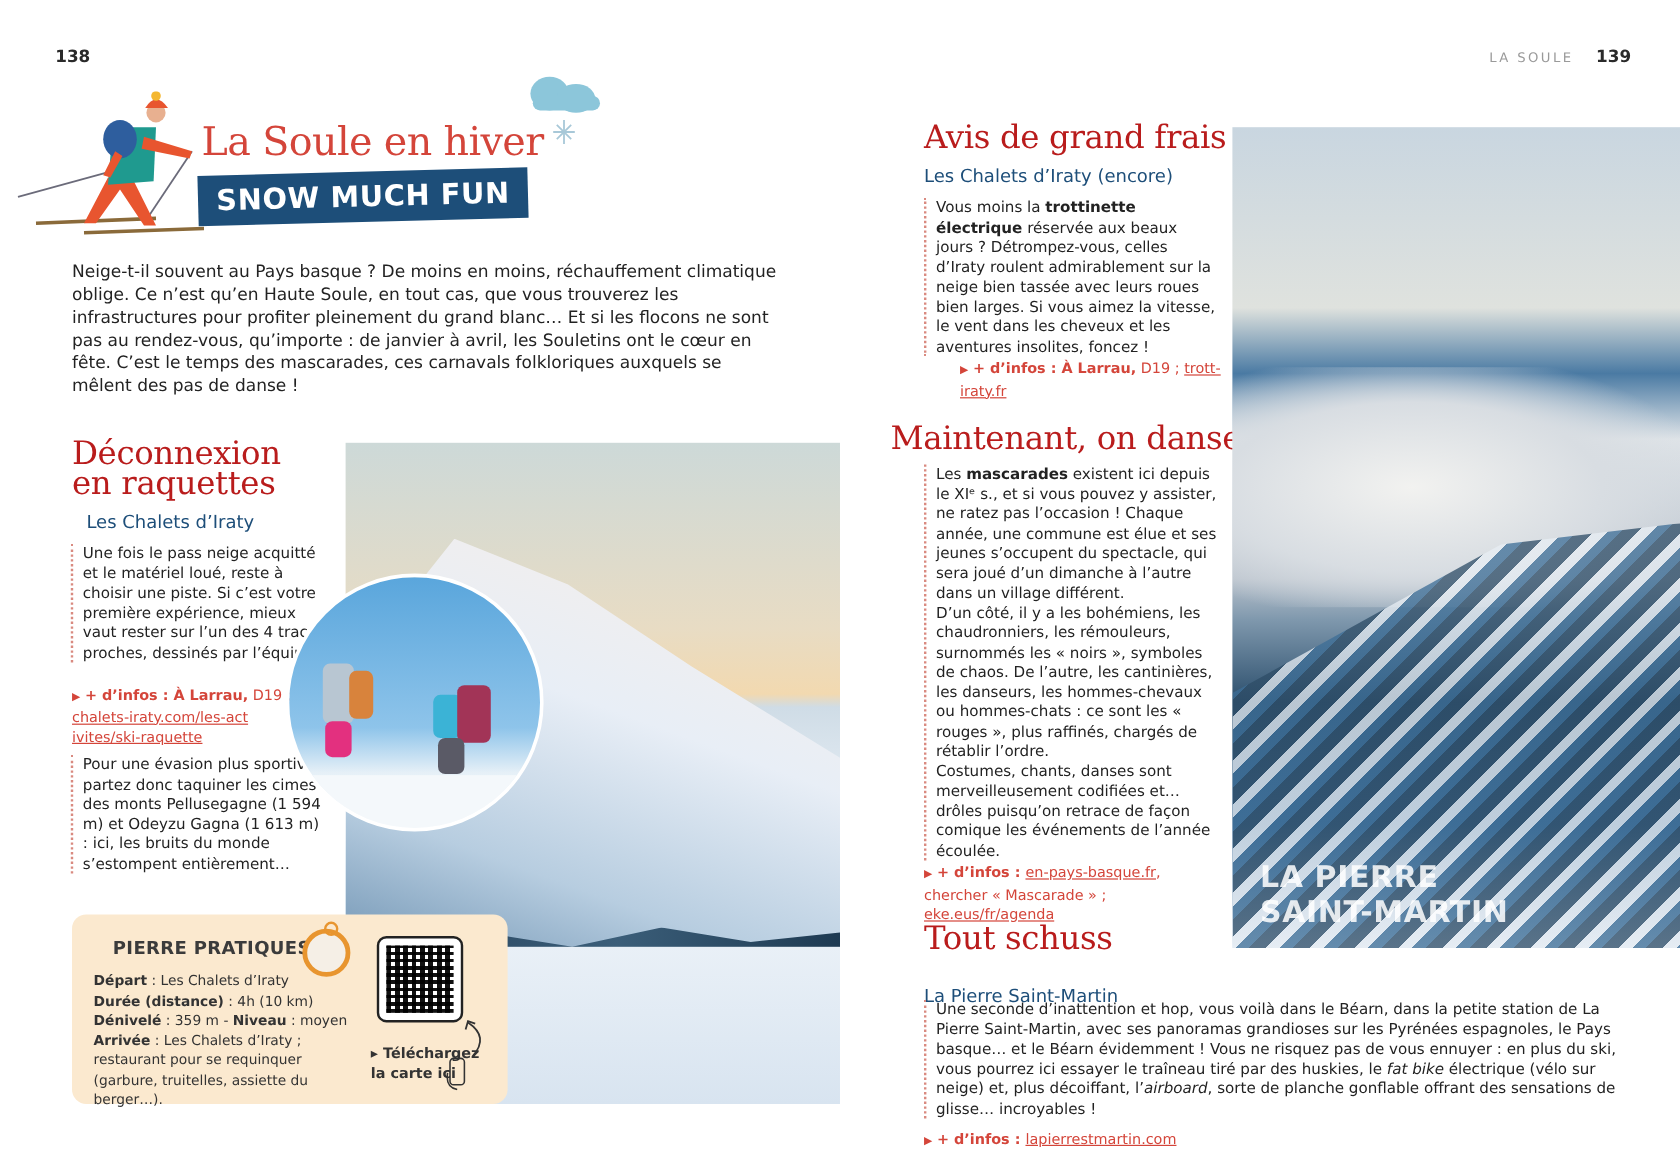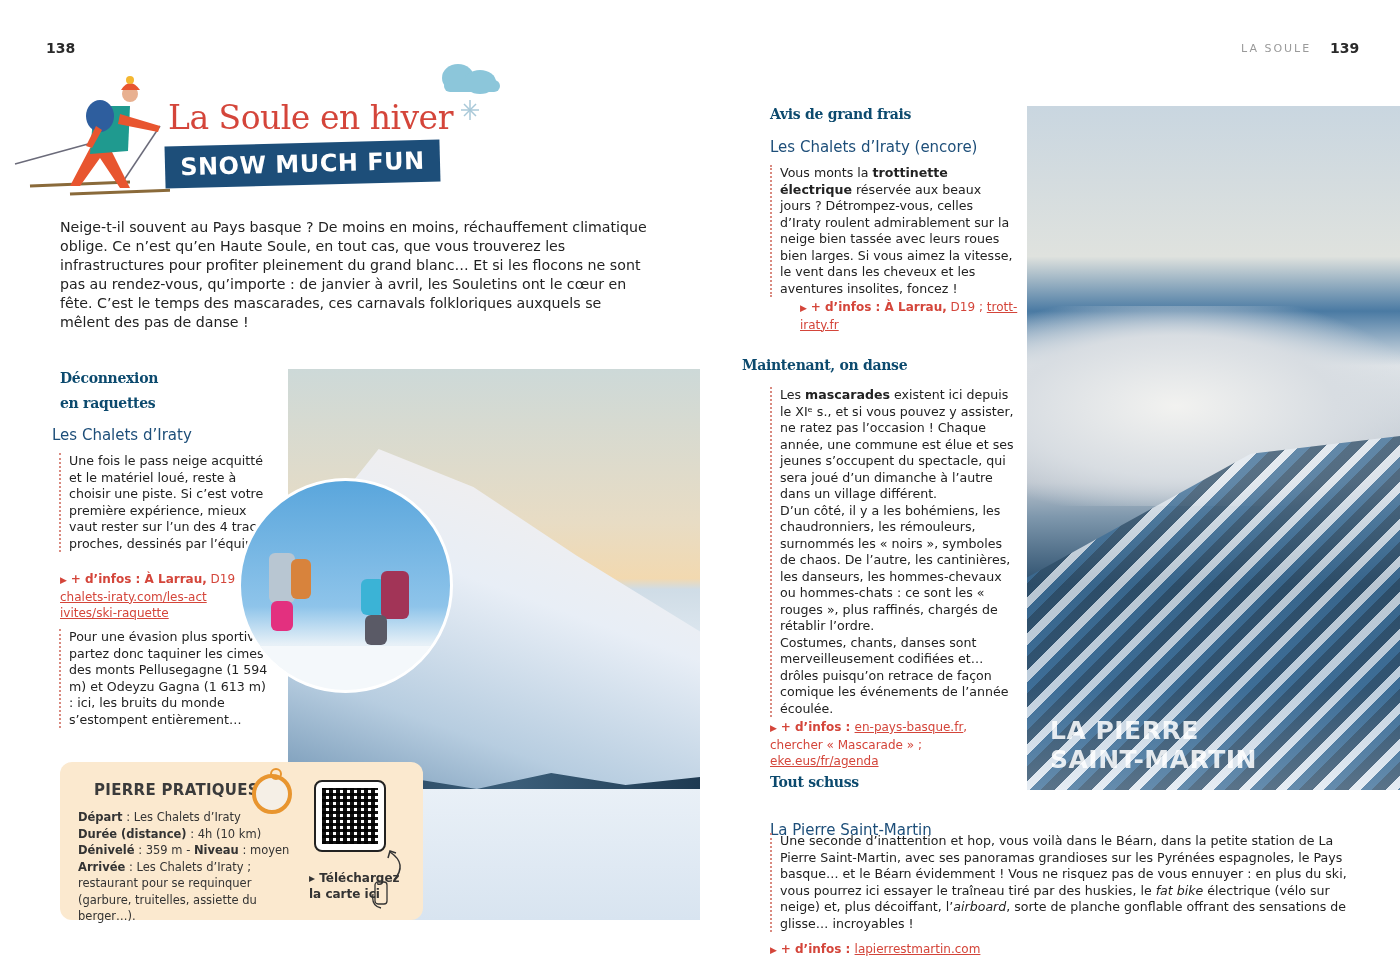--- a/index.html
+++ b/index.html
@@ -9,21 +9,21 @@
   .pagenum { position: absolute; top: 40px; font-size: 14px; font-weight: bold; color: #2a2a2a; }
   .running { position: absolute; top: 42px; left: 1241px; font-size: 11px; letter-spacing: 2px; color: #9a9a9a; }
 
   
   .title-main { position: absolute; left: 168px; top: 98px; font-family: "DejaVu Serif", serif; font-size: 33px; color: #d4453a; letter-spacing: -0.5px; }
   .title-banner { position: absolute; left: 165px; top: 143px; width: 275px; height: 42px; background: #1d4e79; transform: rotate(-1.5deg); display:flex; align-items:center; justify-content:center; }
   .title-banner span { color: #fff; font-weight: bold; font-size: 24px; letter-spacing: 0.5px; }
 
   .intro { position: absolute; left: 60px; top: 218px; width: 590px; font-size: 14.2px; line-height: 19px; color: #222; }
 
-  .section-h { position: absolute; font-family: "DejaVu Serif", serif; color: #0c4a6e; font-weight: bold; font-size: 14px; line-height: 25px; letter-spacing: -0.3px; }
+  .section-h { position: absolute; font-family: "DejaVu Serif", serif; color: #b91c1c; font-weight: normal; font-size: 27px; line-height: 25px; letter-spacing: -0.3px; }
   .sub-h { position: absolute; font-size: 15px; color: #1d4e79; }
 
   .body-block { position: absolute; border-left: 2px dotted #d98a80; padding-left: 8px; font-size: 12.6px; line-height: 16.5px; color: #222; }
   .body-block b { font-weight: bold; }
   .infos { position: absolute; font-size: 12px; line-height: 16.5px; color: #d4453a; }
   .infos .tri { font-size: 9px; }
   .infos a { color: #d4453a; text-decoration: underline; }
   .infos b { font-weight: bold; }
 
   
@@ -98,21 +98,21 @@
 <div class="title-banner">
   <span>SNOW MUCH FUN</span>
 </div>
 
 <p class="intro">Neige-t-il souvent au Pays basque ? De moins en moins, réchauffement climatique oblige. Ce n’est qu’en Haute Soule, en tout cas, que vous trouverez les infrastructures pour profiter pleinement du grand blanc… Et si les flocons ne sont pas au rendez-vous, qu’importe : de janvier à avril, les Souletins ont le cœur en fête. C’est le temps des mascarades, ces carnavals folkloriques auxquels se mêlent des pas de danse !</p>
 
 <div class="section-h" style="left:60px;top:366px;">
   <div>Déconnexion</div>
   <div>en raquettes</div>
 </div>
-<div class="sub-h" style="left:52px;top:426px;">Les Chalets d’Iraty</div>
+<div class="sub-h" style="left:72px;top:426px;">Les Chalets d’Iraty</div>
 <p class="body-block" style="left:59px;top:453px;width:212px;">Une fois le pass neige acquitté et le matériel loué, reste à choisir une piste. Si c’est votre première expérience, mieux vaut rester sur l’un des 4 tracés proches, dessinés par l’équipe.</p>
 <div class="infos" style="left:60px;top:571px;width:220px;">
   <span class="tri">▶</span>
   <b>+ d’infos : À Larrau,</b><span> D19 ;</span><br>
   <a style="display:inline-block;width:150px;word-break:break-all;">chalets-iraty.com/les-activites/ski-raquette</a>
 </div>
 <p class="body-block" style="left:59px;top:629px;width:212px;">Pour une évasion plus sportive, partez donc taquiner les cimes des monts Pellusegagne (1 594 m) et Odeyzu Gagna (1 613 m) : ici, les bruits du monde s’estompent entièrement…</p>
 
 <div class="img-mountain">
   <div class="peak"></div>
@@ -152,21 +152,21 @@
   </div>
   <svg style="position:absolute;left:311px;top:118px;" width="20" height="30" viewBox="0 0 20 30">
     <rect x="4" y="2" width="12" height="22" rx="3" fill="none" stroke="#333" stroke-width="1.3"></rect>
     <path d="M2 14 Q0 26 10 28" fill="none" stroke="#333" stroke-width="1.3"></path>
   </svg>
 </div>
 
 <div class="section-h" style="left:770px;top:102px;">Avis de grand frais</div>
 <div class="sub-h" style="left:770px;top:138px;text-align:right;">Les Chalets d’Iraty (encore)</div>
 <p class="body-block" style="left:770px;top:165px;width:245px;">
-  <span>Vous monts la </span><b>trottinette électrique</b><span> réservée aux beaux jours ? Détrompez-vous, celles d’Iraty roulent admirablement sur la neige bien tassée avec leurs roues bien larges. Si vous aimez la vitesse, le vent dans les cheveux et les aventures insolites, foncez !</span>
+  <span>Vous moins la </span><b>trottinette électrique</b><span> réservée aux beaux jours ? Détrompez-vous, celles d’Iraty roulent admirablement sur la neige bien tassée avec leurs roues bien larges. Si vous aimez la vitesse, le vent dans les cheveux et les aventures insolites, foncez !</span>
 </p>
 <div class="infos" style="left:770px;top:299px;width:250px;margin-left:30px;">
   <span class="tri">▶</span>
   <b>+ d’infos : À Larrau,</b><span> D19 ; </span><a>trott-iraty.fr</a>
 </div>
 
 <div class="section-h" style="left:742px;top:353px;">Maintenant, on danse</div>
 <div class="body-block" style="left:770px;top:387px;width:245px;">
   <p><span>Les </span><b>mascarades</b><span> existent ici depuis le XIᵉ s., et si vous pouvez y assister, ne ratez pas l’occasion ! Chaque année, une commune est élue et ses jeunes s’occupent du spectacle, qui sera joué d’un dimanche à l’autre dans un village différent.</span></p>
   <p>D’un côté, il y a les bohémiens, les chaudronniers, les rémouleurs, surnommés les « noirs », symboles de chaos. De l’autre, les cantinières, les danseurs, les hommes-chevaux ou hommes-chats : ce sont les « rouges », plus raffinés, chargés de rétablir l’ordre.</p>

